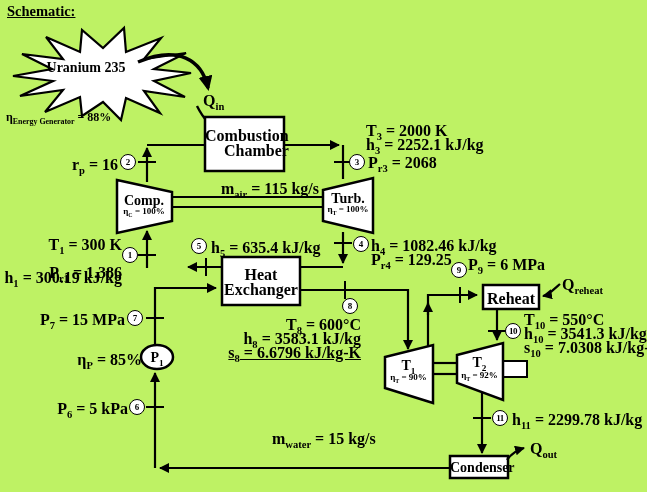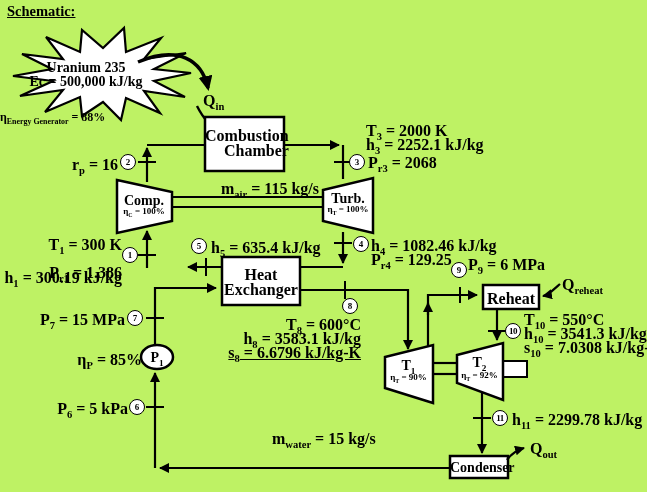--- a/index.html
+++ b/index.html
@@ -87,22 +87,21 @@
       <line x1="345" y1="281" x2="345" y2="299"></line>
       <line x1="460" y1="287" x2="460" y2="303"></line>
       <line x1="488" y1="331" x2="506" y2="331"></line>
       <line x1="473" y1="418" x2="491" y2="418"></line>
     </g>
   </svg>
 
   <div class="lbl title" style="left:7px;top:3px;">Schematic:</div>
 
   <div class="lbl ctr fs10" style="left:16px;top:60px;width:140px;">Uranium 235</div>
-  <div class="lbl ctr fs10" style="left:16px;top:74px;width:140px;">Ec = 500,000 kJ/kg</div>
-  <div class="lbl fs12" style="left:0;top:111px;">η<sub>Energy Generator</sub> = 88%</div>
+  <div class="lbl fs12" style="left:6px;top:111px;">η<sub>Energy Generator</sub> = 88%</div>
 
   <div class="lbl" style="left:203px;top:92px;">Q<sub>in</sub></div>
   <div class="lbl" style="left:562px;top:276px;">Q<sub>reheat</sub></div>
   <div class="lbl" style="left:530px;top:440px;">Q<sub>out</sub></div>
 
   <div class="lbl ctr" style="left:205px;top:127px;width:79px;">Combustion</div>
   <div class="lbl ctr" style="left:205px;top:142px;width:79px;margin-left:12px;">Chamber</div>
   <div class="lbl ctr fs10" style="left:116px;top:193px;width:56px;">Comp.</div>
   <div class="lbl ctr fs9" style="left:114px;top:206px;width:60px;">η<sub>C</sub> = 100%</div>
   <div class="lbl ctr fs10" style="left:321px;top:191px;width:54px;">Turb.</div>

